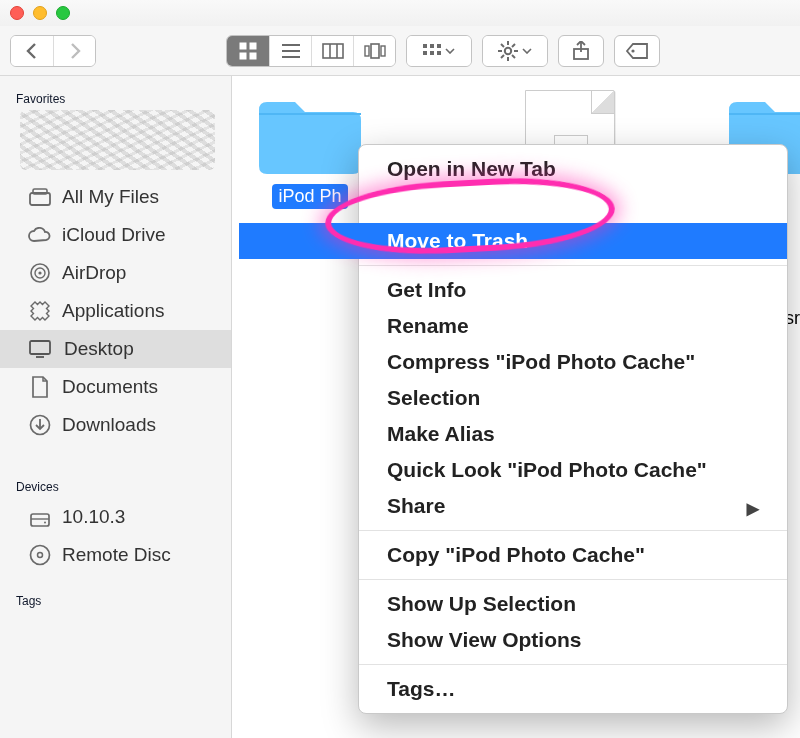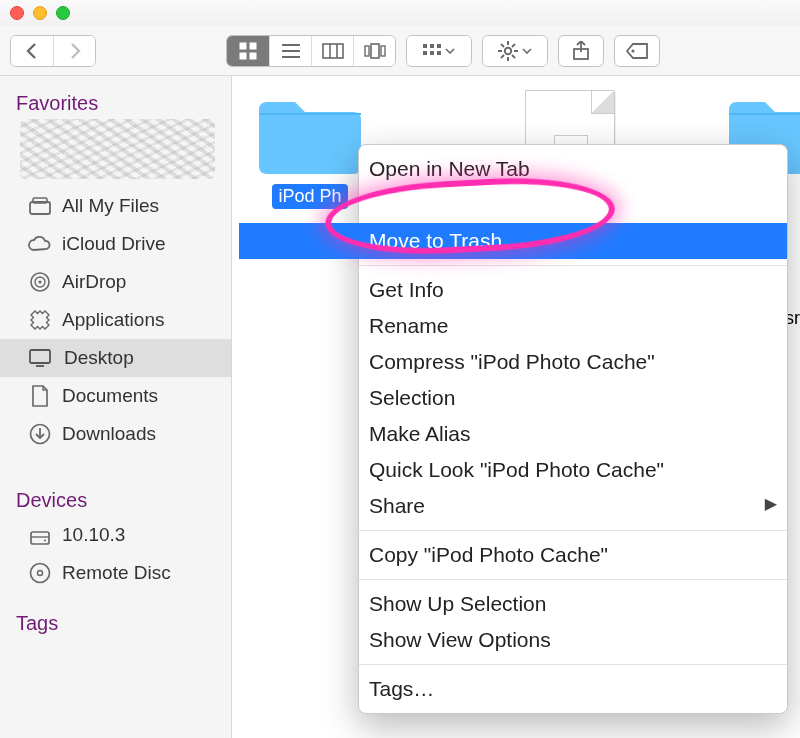--- a/index.html
+++ b/index.html
@@ -70,22 +70,22 @@
     }
     .sidebar {
       width: 232px;
       background: #f5f5f5;
       border-right: 1px solid #d7d7d7;
       padding-top: 10px;
       font-size: 19px;
       color: #333;
     }
     .sb-heading {
-      font-size: 20px;
-      color: #701a75;
+      font-size: 12px;
+      color: #0f172a;
       padding: 6px 16px 4px;
       font-weight: 500;
     }
     .sb-item {
       display: flex;
       align-items: center;
       gap: 10px;
       padding: 7px 16px 7px 28px;
       cursor: default;
     }
@@ -175,25 +175,26 @@
       background: #fff;
       border: 1px solid #c9c9c9;
       border-radius: 8px;
       box-shadow: 0 12px 36px rgba(0,0,0,0.28);
       padding: 6px 0;
       font-size: 21px;
       color: #222;
       z-index: 20;
     }
     .cm-item {
-      padding: 6px 10px;
+      padding: 6px 28px;
       cursor: default;
       display: flex;
       justify-content: space-between;
-      align-items: flex-start;
+      align-items: flex-end;
+      font-weight: bold;
     }
     .cm-item.highlight {
       background: #1f7bff;
       color: #fff;
     }
     .cm-item.highlight-overflow {
       position: relative;
       margin-top: 36px;
     }
     .cm-item.highlight-overflow::before {

